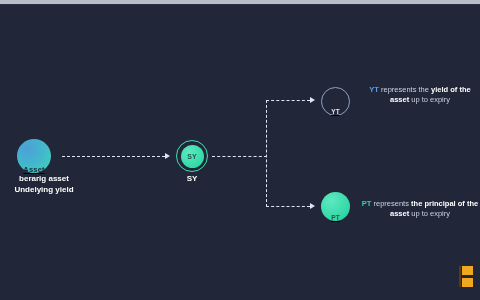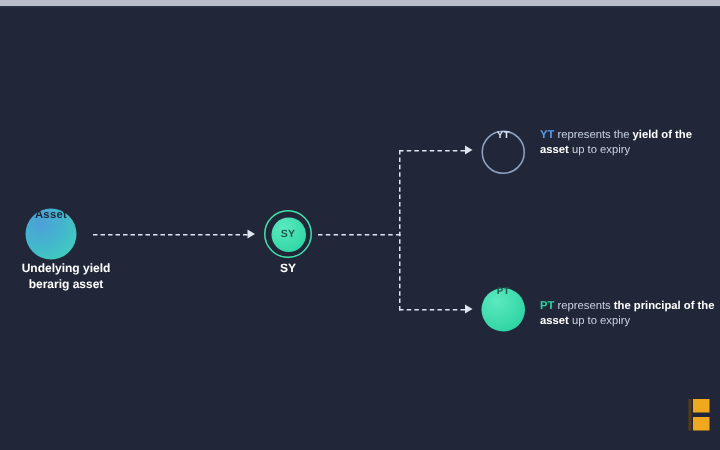--- a/index.html
+++ b/index.html
@@ -36,23 +36,24 @@
     width: 480px;
     height: 1px;
     background: #2a3046;
   }
 
   
   .node {
     position: absolute;
     border-radius: 50%;
     display: flex;
-    align-items: flex-start;
+    align-items: flex-end;
     justify-content: center;
     box-sizing: border-box;
+    text-decoration: underline;
   }
   .node-label-in {
     font-size: 7.5px;
     font-weight: bold;
     letter-spacing: 0.2px;
     line-height: 1;
   }
 
   
   #node-asset {
@@ -160,20 +161,21 @@
     line-height: 10.5px;
   }
 
   
   .desc {
     position: absolute;
     width: 120px;
     font-size: 7.5px;
     line-height: 10px;
     color: #c9d2e2;
+    text-align: center;
   }
   .desc b { color: #ffffff; font-weight: bold; }
   .tok-yt { color: #5b9bf0; font-weight: bold; }
   .tok-pt { color: #2fd3a4; font-weight: bold; }
 
   #desc-yt { left: 360px; top: 85px; }
   #desc-pt { left: 360px; top: 199px; }
 
   
   .dash-h {
@@ -251,22 +253,22 @@
   <div class="dash-h" id="conn-trunk-yt"></div>
   <div class="arrow-head" id="arrow-trunk-yt"></div>
 
   <div class="dash-h" id="conn-trunk-pt"></div>
   <div class="arrow-head" id="arrow-trunk-pt"></div>
 
   <div class="node" id="node-asset">
     <span class="node-label-in">Asset</span>
   </div>
   <div id="caption-asset">
+    <div>berarig asset</div>
     <div>Undelying yield</div>
-    <div>berarig asset</div>
   </div>
 
   <div id="node-sy-wrap">
     <div id="node-sy-glow"></div>
     <div id="node-sy-ring"></div>
     <div id="node-sy-core">
       <span class="node-label-in">SY</span>
     </div>
   </div>
   <div id="caption-sy">SY</div>

